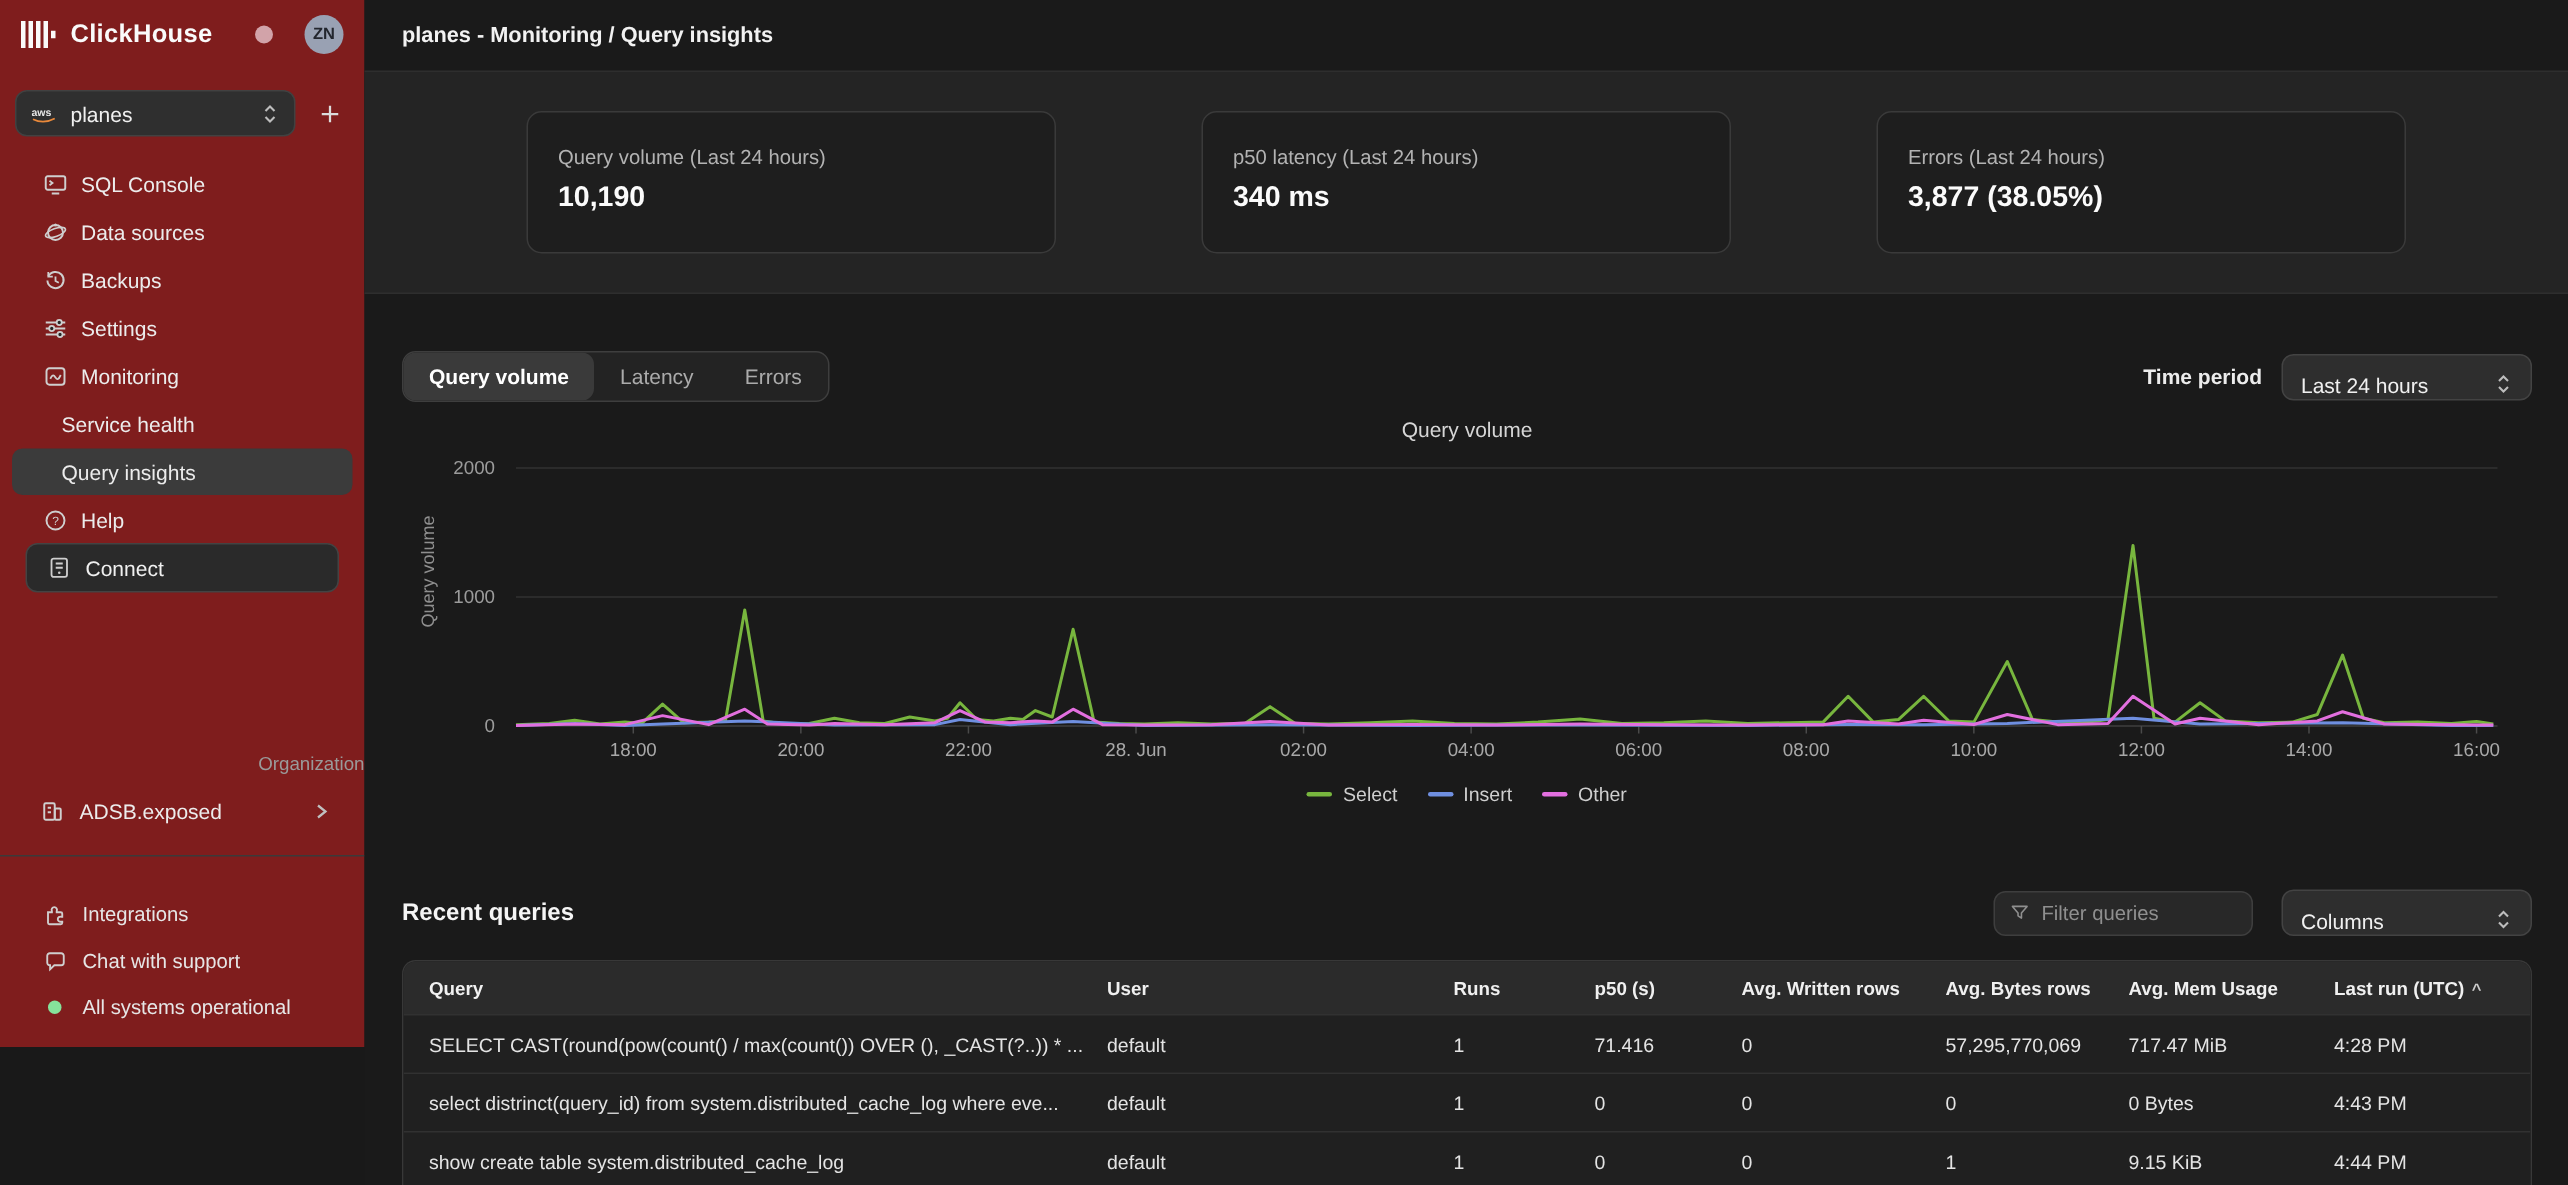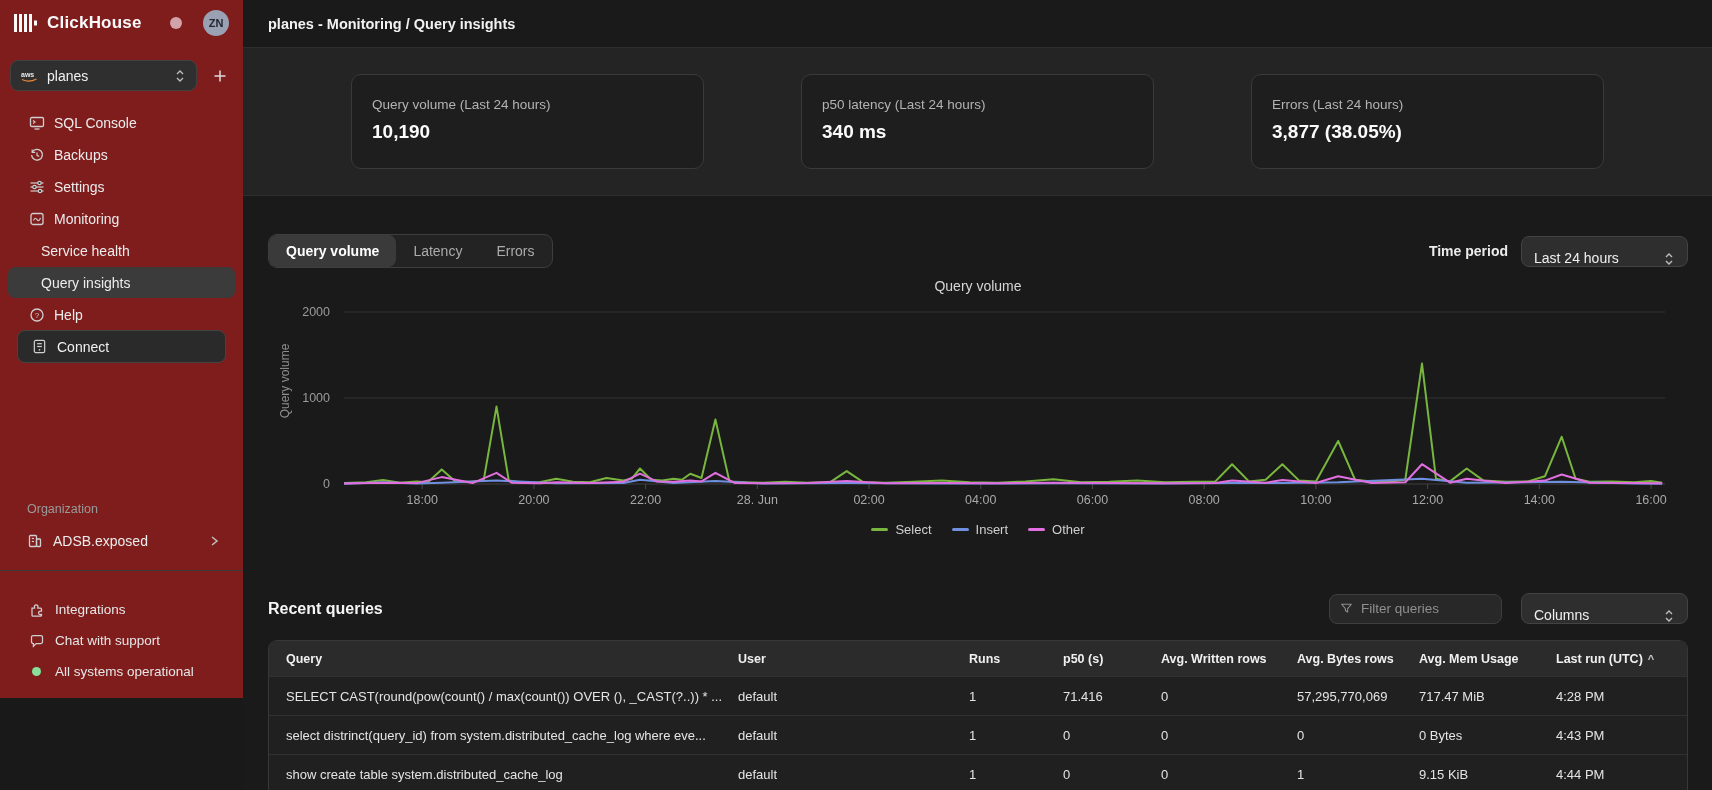--- a/index.html
+++ b/index.html
@@ -21,21 +21,21 @@
   .service-select .val { font-size:14px; color:#f0f0f0; }
   .sel-chevrons { margin-left:auto; }
   .icon-btn { width:26px; height:26px; display:flex; align-items:center; justify-content:center; border-radius:6px; cursor:pointer; color:#dcdcdc; }
   .nav { margin-top:12px; padding:0 8px; display:flex; flex-direction:column; gap:1px; }
   .nav-item { height:31px; display:flex; align-items:center; gap:9px; padding-left:20px; border-radius:7px; font-size:14px; color:#ececec; cursor:pointer; }
   .nav-item.indent { padding-left:33px; }
   .nav-item.active { background:#3b3b3b; }
   .nav-item .ni { width:17px; height:17px; display:flex; align-items:center; justify-content:center; color:#cfcfcf; }
   .connect-btn { margin:0 17px 0; height:33px; border:1px solid #434343; border-radius:8px; display:flex; align-items:center; gap:10px; padding-left:14px; font-size:14px; color:#f0f0f0; cursor:pointer; background:#2a2a2a; }
   .side-spacer { flex:1; }
-  .org-heading { margin:0 0 10px 27px; font-size:12.5px; color:#9a9a9a; }
+  .org-heading { margin:0 0 10px 27px; font-size:12.5px; color:#9a9a9a;text-align:right; }
   .org-row { height:30px; margin:0 10px 14px 0; display:flex; align-items:center; gap:10px; padding-left:27px; font-size:14px; color:#ececec; cursor:pointer; }
   .org-row .chev-r { margin-left:auto; margin-right:14px; color:#c0c0c0; }
   .side-divider { border-top:1px solid #3a3a3a; }
   .side-footer { padding:24px 8px 12px; display:flex; flex-direction:column; gap:2px; }
   .foot-item { height:29px; display:flex; align-items:center; gap:10px; padding-left:20px; font-size:13.5px; color:#e6e6e6; cursor:pointer; border-radius:7px; }
   .foot-item .fi { width:17px; display:flex; justify-content:center; color:#cfcfcf; }
   .status-dot { width:9px; height:9px; border-radius:50%; background:#86e29b; }
 
   
   .main { flex:1; display:flex; flex-direction:column; background:#1a1a1a; }
@@ -46,21 +46,21 @@
   .stat-label { font-size:13.5px; color:#b3b3b3; }
   .stat-value { font-size:19px; font-weight:700; color:#fbfbfb; }
 
   .content { flex:1; padding:0 24px 0 25px; overflow:hidden; }
   .controls-row { margin-top:38px; display:flex; align-items:center; justify-content:space-between; }
   .tabs { display:inline-flex; border:1px solid #3e3e3e; border-radius:9px; overflow:hidden; background:#232323; }
   .tab { padding:8px 17px; font-size:14px; color:#ababab; cursor:pointer; }
   .tab.active { background:#3a3a3a; color:#ffffff; font-weight:700; border-radius:8px; }
   .time-period { display:flex; align-items:center; gap:13px; }
   .tp-label { font-size:14px; font-weight:700; color:#ececec; }
-  .select-box { height:31px; background:#2e2e2e; border:1px solid #434343; border-radius:8px; display:flex; align-items:flex-end; padding:0 12px; gap:10px; font-size:14px; color:#f0f0f0; cursor:pointer; }
+  .select-box { height:31px; background:#2e2e2e; border:1px solid #434343; border-radius:8px; display:flex; align-items:flex-start; padding:12px 12px; gap:10px; font-size:14px; color:#f0f0f0; cursor:pointer; }
   .select-box .sel-chevrons { margin-left:auto; }
   .tp-select { width:167px; }
 
   .chart-wrap { position:relative; margin-top:10px; }
   .chart-title { text-align:center; font-size:14px; color:#d6d6d6; margin-bottom:4px; }
   .ylabel { position:absolute; left:-38px; top:96px; transform:rotate(-90deg); transform-origin:center; font-size:12px; color:#8f8f8f; width:110px; text-align:center; }
   .legend { margin-top:12px; display:flex; justify-content:center; gap:20px; align-items:center; }
   .legend-item { display:flex; align-items:center; gap:7px; font-size:13px; color:#cfcfcf; }
   .legend-swatch { width:17px; height:2.5px; border-radius:2px; }
 
@@ -120,20 +120,30 @@
   <nav class="nav" id="nav">
       <div class="nav-item">
         <span class="ni">
           <svg width="16" height="16" viewBox="0 0 16 16">
             <rect x="1.5" y="2.5" width="13" height="9" rx="1.3" fill="none" stroke="currentColor" stroke-width="1.3"></rect>
             <polyline points="4,5.5 6,7 4,8.5" fill="none" stroke="currentColor" stroke-width="1.2"></polyline>
             <line x1="5.5" y1="14" x2="10.5" y2="14" stroke="currentColor" stroke-width="1.3"></line>
           </svg>
         </span>
         <span>SQL Console</span>
+      </div>
+      <div class="nav-item">
+        <span class="ni">
+          <svg width="16" height="16" viewBox="0 0 16 16">
+            <circle cx="8" cy="8" r="5" fill="none" stroke="currentColor" stroke-width="1.3"></circle>
+            <ellipse cx="8" cy="8" rx="7" ry="2.6" fill="none" stroke="currentColor" stroke-width="1.1" transform="rotate(-20 8 8)"></ellipse>
+            <circle cx="8" cy="3" r="1" fill="currentColor"></circle>
+          </svg>
+        </span>
+        <span>Data sources</span>
       </div>
       <div class="nav-item">
         <span class="ni">
           <svg width="16" height="16" viewBox="0 0 16 16">
             <path d="M3.2 5.2 A5.4 5.4 0 1 1 2.6 8" fill="none" stroke="currentColor" stroke-width="1.3"></path>
             <polyline points="3.2,2.4 3.2,5.4 6.2,5.4" fill="none" stroke="currentColor" stroke-width="1.2"></polyline>
             <polyline points="8,5.4 8,8.3 10.2,9.5" fill="none" stroke="currentColor" stroke-width="1.2"></polyline>
           </svg>
         </span>
         <span>Backups</span>

